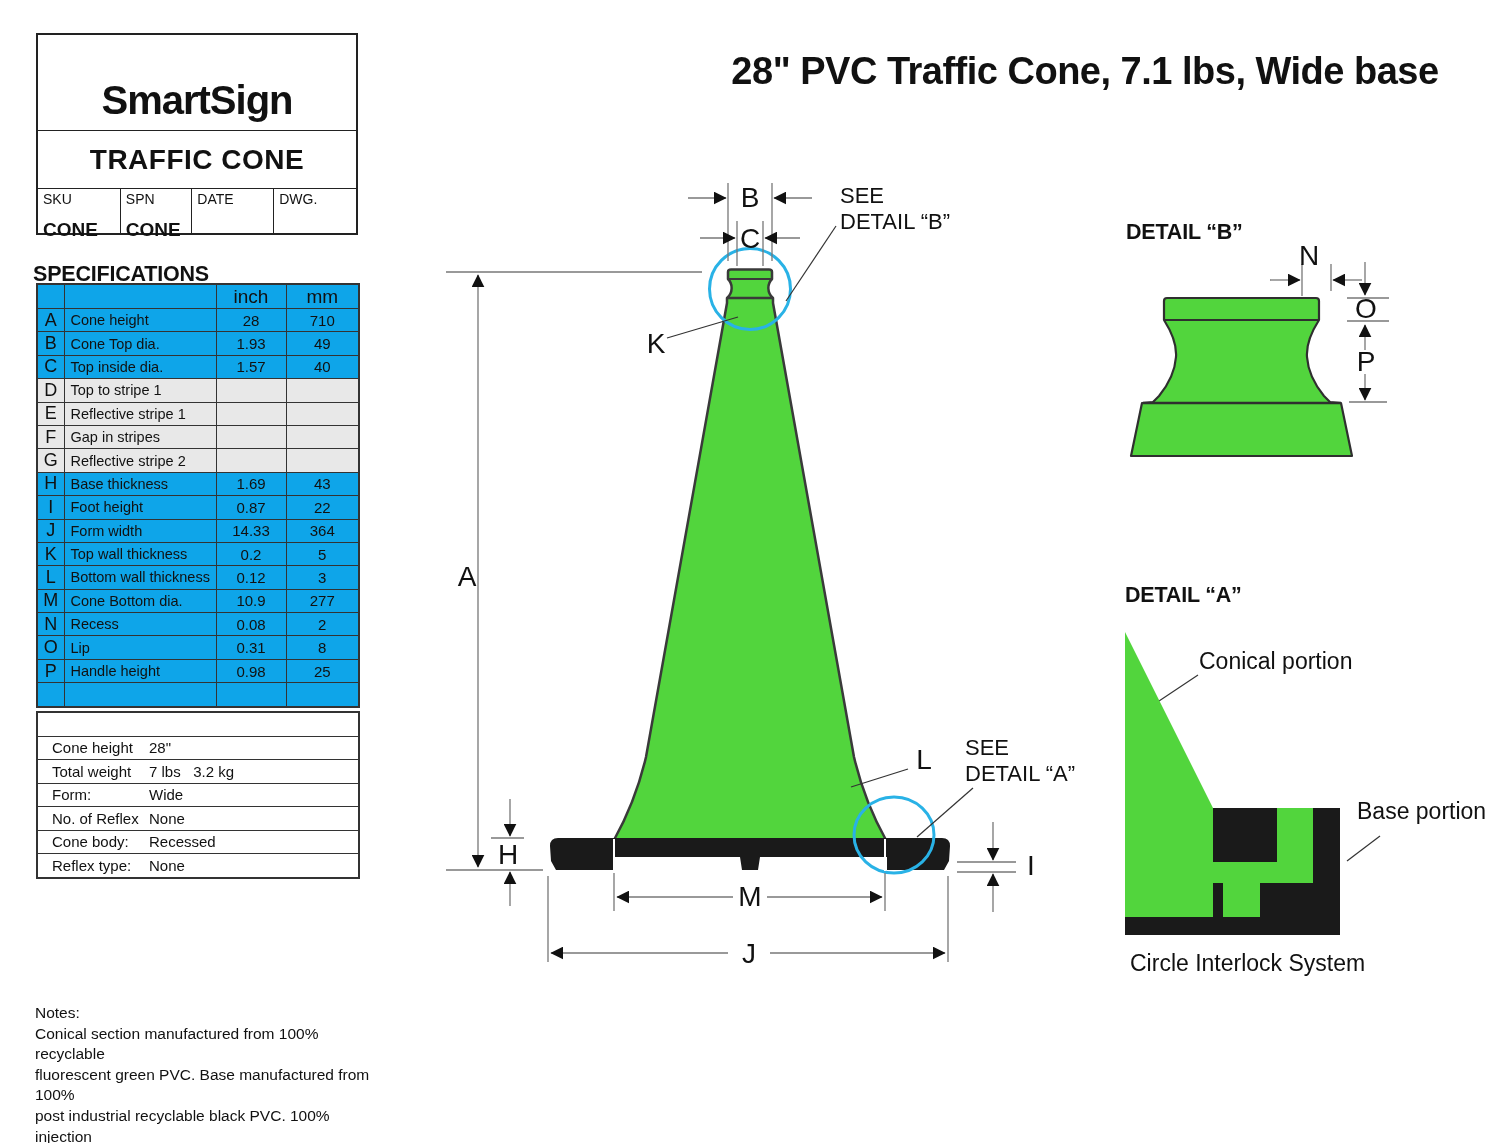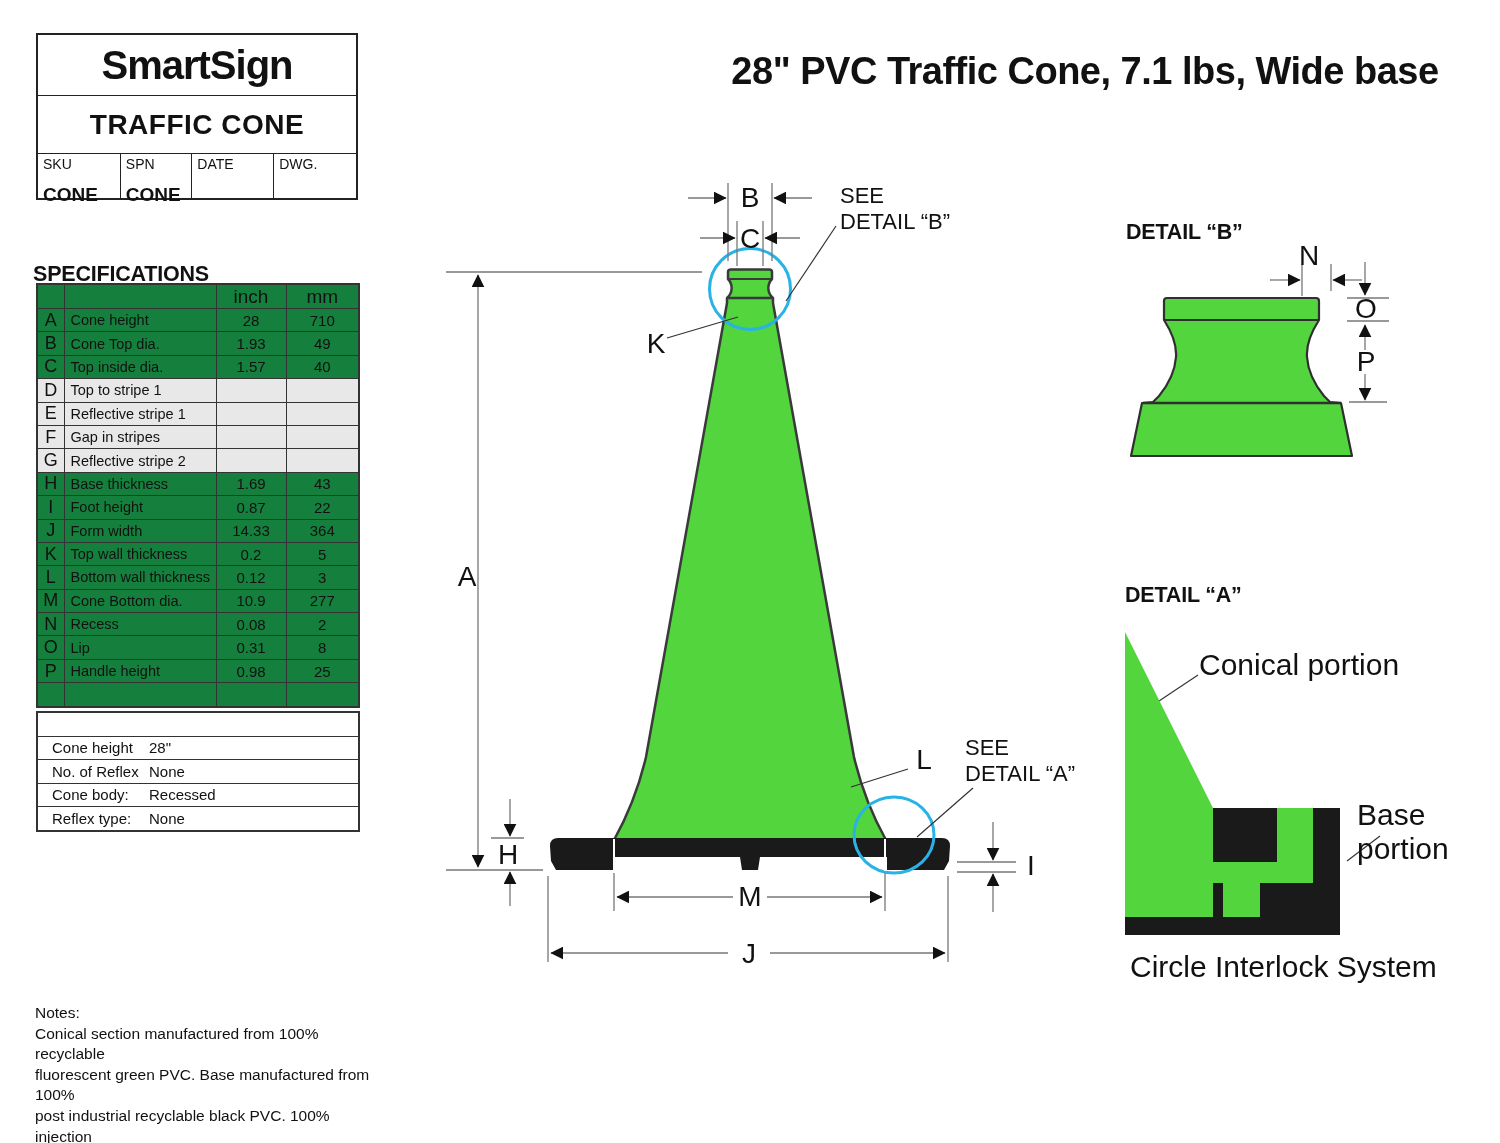--- a/index.html
+++ b/index.html
@@ -3,56 +3,56 @@
 <meta charset="utf-8">
 <style>
   html,body{margin:0;padding:0;}
   body{
     width:1500px;height:1143px;position:relative;background:#fff;overflow:hidden;
     font-family:"Liberation Sans","DejaVu Sans",sans-serif;color:#111;
   }
   
   .hdr-box{position:absolute;left:36px;top:33px;width:322px;border:2px solid #222;box-sizing:border-box;background:#fff;}
   .hdr-brand{height:60px;border-bottom:1.5px solid #222;display:flex;align-items:center;justify-content:center;
-    font-size:40px;font-weight:700;letter-spacing:-1px;}
+    font-size:40px;font-weight:700;letter-spacing:-1px;margin-top:35px;}
   .hdr-product{height:57px;border-bottom:1.5px solid #222;display:flex;align-items:center;justify-content:center;
     font-size:28px;font-weight:700;letter-spacing:0.5px;}
   .hdr-fields{display:flex;height:44px;}
   .hdr-cell{border-right:1.5px solid #222;box-sizing:border-box;padding:2px 0 0 5px;}
   .hdr-cell:last-child{border-right:none;}
   .hdr-cell .fl{font-size:14px;}
   .hdr-cell .fv{font-size:19px;font-weight:700;margin-top:12px;}
   
   .main-title{position:absolute;left:718px;top:50px;width:734px;text-align:center;
     font-size:38px;font-weight:700;letter-spacing:-0.5px;}
   
   .spec-heading{position:absolute;left:33px;top:262px;font-size:21.5px;font-weight:700;letter-spacing:-0.2px;}
   table{border-collapse:collapse;}
-  .spec-table{position:absolute;left:36px;top:283px;width:322px;table-layout:fixed;background:#15803d;
+  .spec-table{position:absolute;left:36px;top:283px;width:322px;table-layout:fixed;background:#0ea5e9;
     border:2px solid #333;}
   .spec-table td,.spec-table th{border:1.5px solid #333;padding:0;overflow:hidden;white-space:nowrap;}
   .spec-table thead th{height:23px;font-size:19px;font-weight:400;text-align:center;}
   .spec-table tbody td{height:22.4px;}
   .td-letter{text-align:center;font-size:18px;}
   .td-name{font-size:14.5px;padding-left:6px !important;}
   .td-val{text-align:center;font-size:15px;margin-top:28px;}
   .spec-table tr.shaded td{background:#e8e8e8;}
   .sum-table{position:absolute;left:36px;top:711px;width:322px;table-layout:fixed;background:#fff;
     border:2px solid #333;}
   .sum-table td{border-top:1.5px solid #333;border-bottom:1.5px solid #333;padding:0;white-space:pre;overflow:hidden;}
   .sum-table tr td{height:22.5px;}
   .sum-table .sl{font-size:15px;padding-left:14px !important;}
   .sum-table .sv{font-size:15px;}
   
   .notes{position:absolute;left:35px;top:1003px;width:340px;font-size:15.5px;line-height:20.6px;white-space:pre-line;}
   
   .dim{position:absolute;transform:translate(-50%,-50%);font-size:28px;font-weight:400;color:#111;line-height:1;}
   .lab{position:absolute;font-size:22px;line-height:25.5px;white-space:pre-line;color:#111;}
   .detail-heading{position:absolute;font-size:21.5px;font-weight:700;letter-spacing:-0.2px;}
-  .caption{position:absolute;font-size:30px;}
+  .caption{position:absolute;font-size:23px;}
   svg{position:absolute;left:0;top:0;}
 </style>
 </head>
 <body>
 
 <svg width="1500" height="1143" viewBox="0 0 1500 1143">
   <defs>
     <marker id="ah" viewBox="0 0 10 10" refX="9.5" refY="5" markerWidth="10" markerHeight="10" orient="auto-start-reverse">
       <path d="M0,0 L10,5 L0,10 Z" fill="#111"></path>
     </marker>
@@ -327,20 +327,28 @@
         <td colspan="2"></td>
       </tr>
   </tbody>
   <tbody>
 
   <tr>
       <td class="sl">Cone height</td>
       <td class="sv">28"</td>
     </tr>
       <tr>
+      <td class="sl">Total weight</td>
+      <td class="sv">7 lbs   3.2 kg</td>
+    </tr>
+      <tr>
+      <td class="sl">Form:</td>
+      <td class="sv">Wide</td>
+    </tr>
+      <tr>
       <td class="sl">No. of Reflex</td>
       <td class="sv">None</td>
     </tr>
       <tr>
       <td class="sl">Cone body:</td>
       <td class="sv">Recessed</td>
     </tr>
       <tr>
       <td class="sl">Reflex type:</td>
       <td class="sv">None</td>

